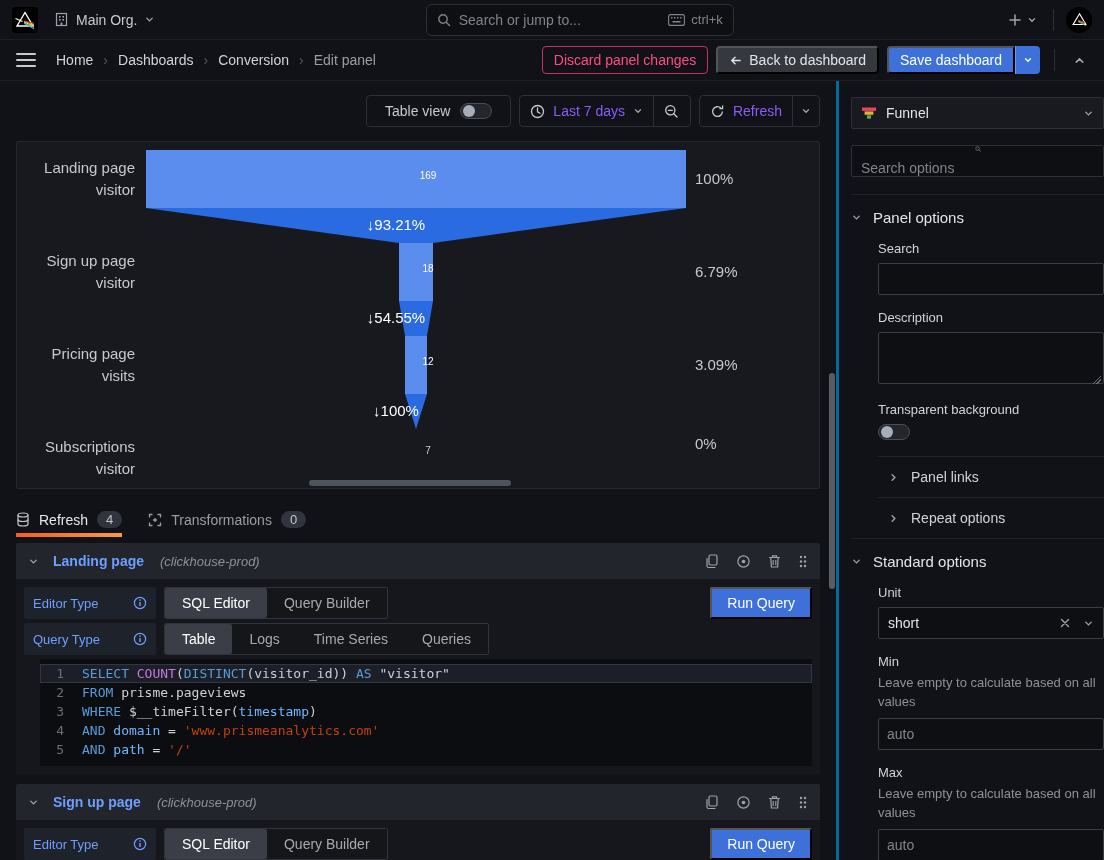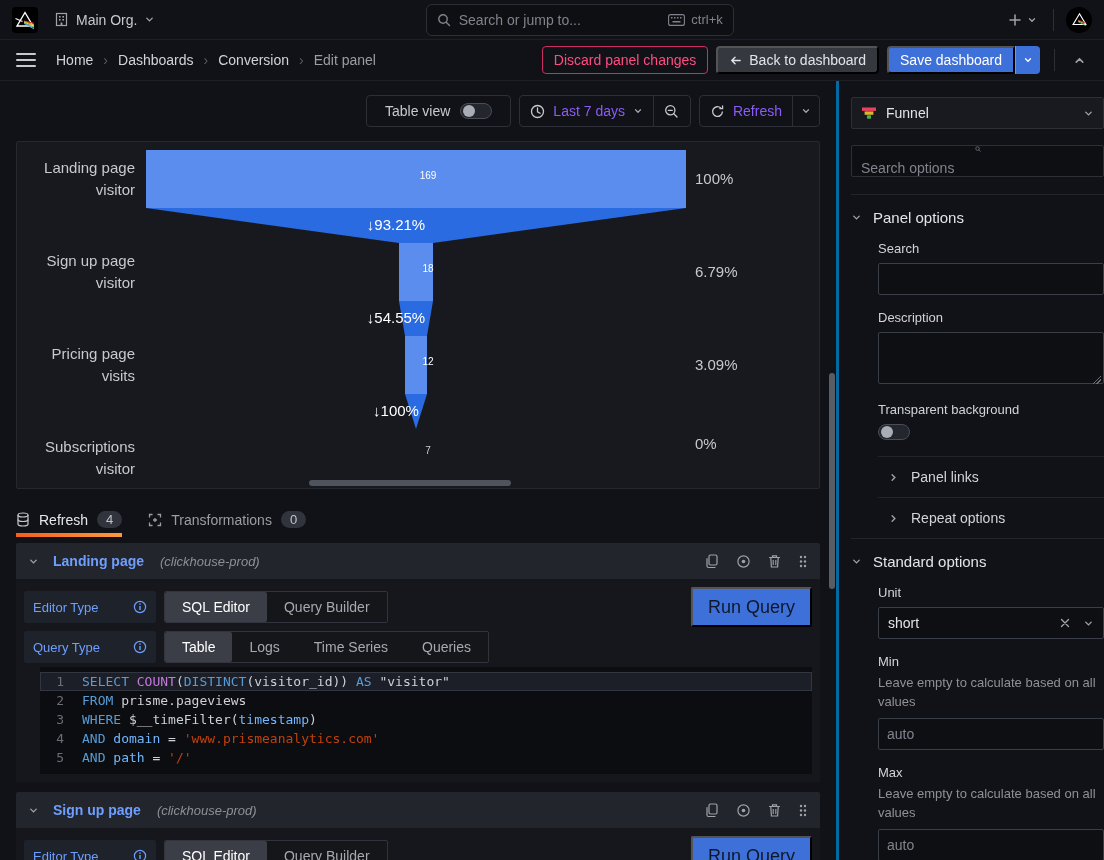--- a/index.html
+++ b/index.html
@@ -85,21 +85,21 @@
   .qc-chevron { color:#9fa2a8; margin-right:14px; }
   .qc-name { color:#6e9fff; font-weight:700; font-size:14px; }
   .qc-ds { color:#8e9097; font-style:italic; font-size:13px; margin-left:16px; }
   .qc-icons { margin-left:auto; display:flex; gap:17px; color:#9fa2a8; align-items:center; }
   .qc-body { background:#15171c; padding:8px; }
   .qrow { display:flex; gap:8px; margin-bottom:4px; align-items:center; }
   .chip { width:132px; height:32px; background:#1e222b; border-radius:2px; display:flex; align-items:center; justify-content:space-between; padding:0 9px; color:#6e9fff; font-size:13px; flex:none; }
   .segmented { display:flex; height:32px; border:1px solid #31343c; border-radius:2px; background:#141619; align-items:stretch; }
   .seg-item { padding:0 17px; display:flex; align-items:center; color:#a6a9b0; font-size:14px; }
   .seg-item.active { background:#3b3e46; color:#fff; border-radius:2px; }
-  .run-btn { margin-left:auto; height:40px; padding:0 15px; background:#3d71d9; color:#0f172a; border-radius:2px; display:flex; align-items:center; font-size:18px; }
+  .run-btn { margin-left:auto; height:32px; padding:0 15px; background:#3d71d9; color:#ffffff; border-radius:2px; display:flex; align-items:center; font-size:14px; }
   .code { margin:4px 0 0 16px; background:#0c0d11; padding:5px 0 7px; font:13px "DejaVu Sans Mono",monospace; }
   .code-line { display:flex; line-height:19px; }
   .code-line.active { background:#1c1f27; box-shadow:inset 0 0 0 1px #323640; }
   .ln { width:42px; text-align:right; padding-right:18px; color:#6b6e76; flex:none; }
   .tk-kw { color:#569cd6; } .tk-fn { color:#c678dd; } .tk-col { color:#71b7ff; } .tk-str { color:#c2410c; } .tk-pl { color:#cdd0d6; }
 
   
   .viz-picker { height:32px; border:1px solid #2c2f36; border-radius:2px; display:flex; align-items:center; gap:9px; padding:0 9px; background:#181a20; }
   .viz-name { color:#e3e4e9; flex:1; }
   .opt-search { margin-top:16px; height:32px; border:1px solid #2c2f36; border-radius:2px; display:flex; align-items:center; gap:8px; padding:0 9px; background:#0e0f13; color:#8e9097;flex-direction:column; }

